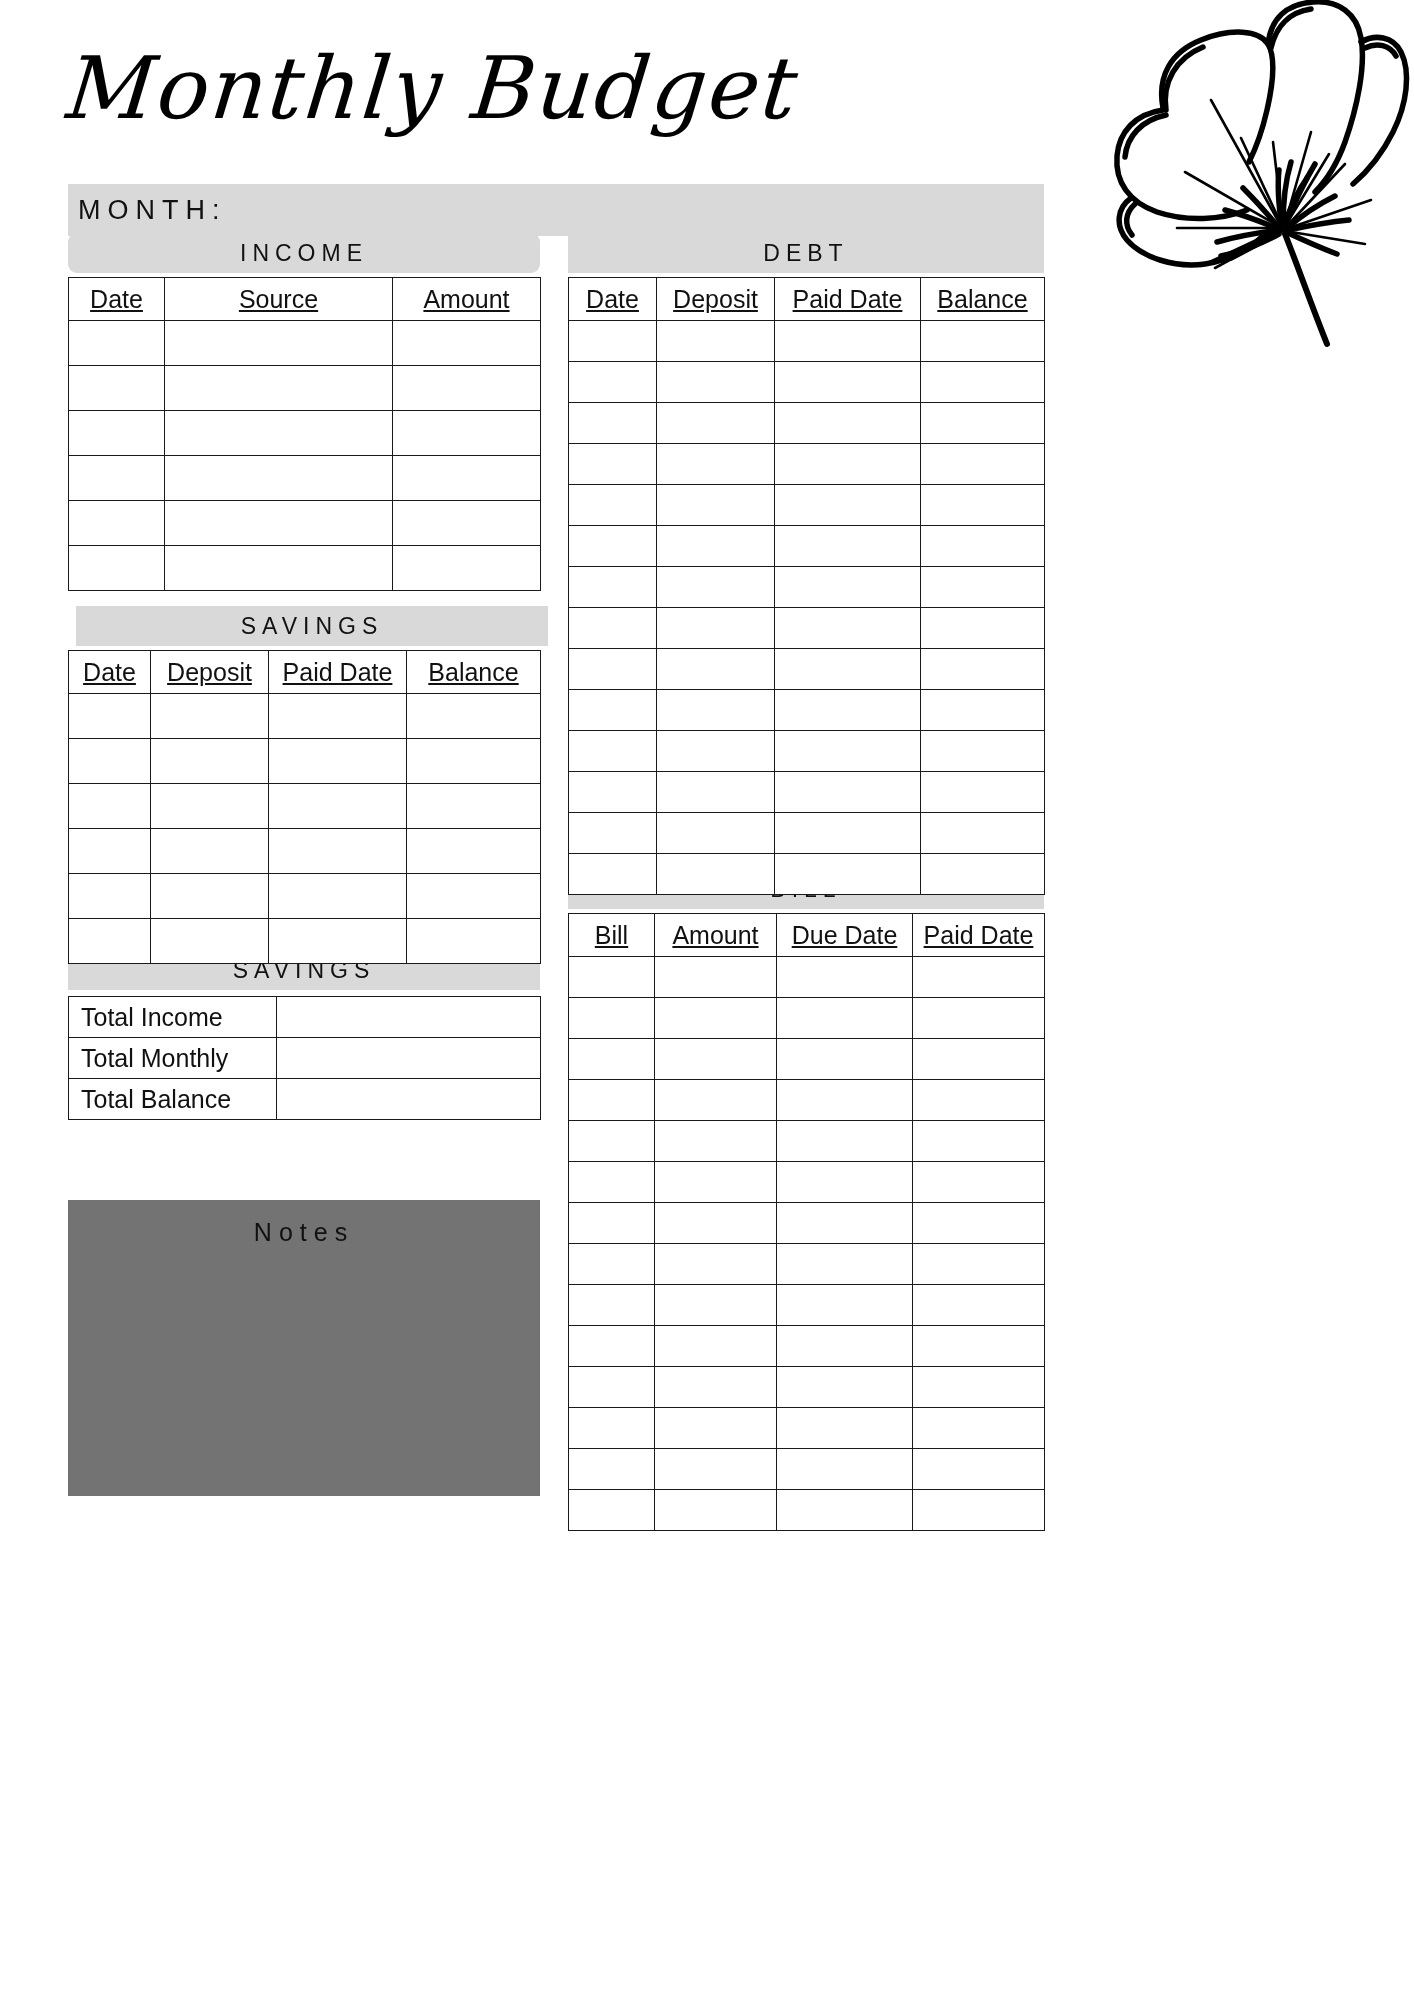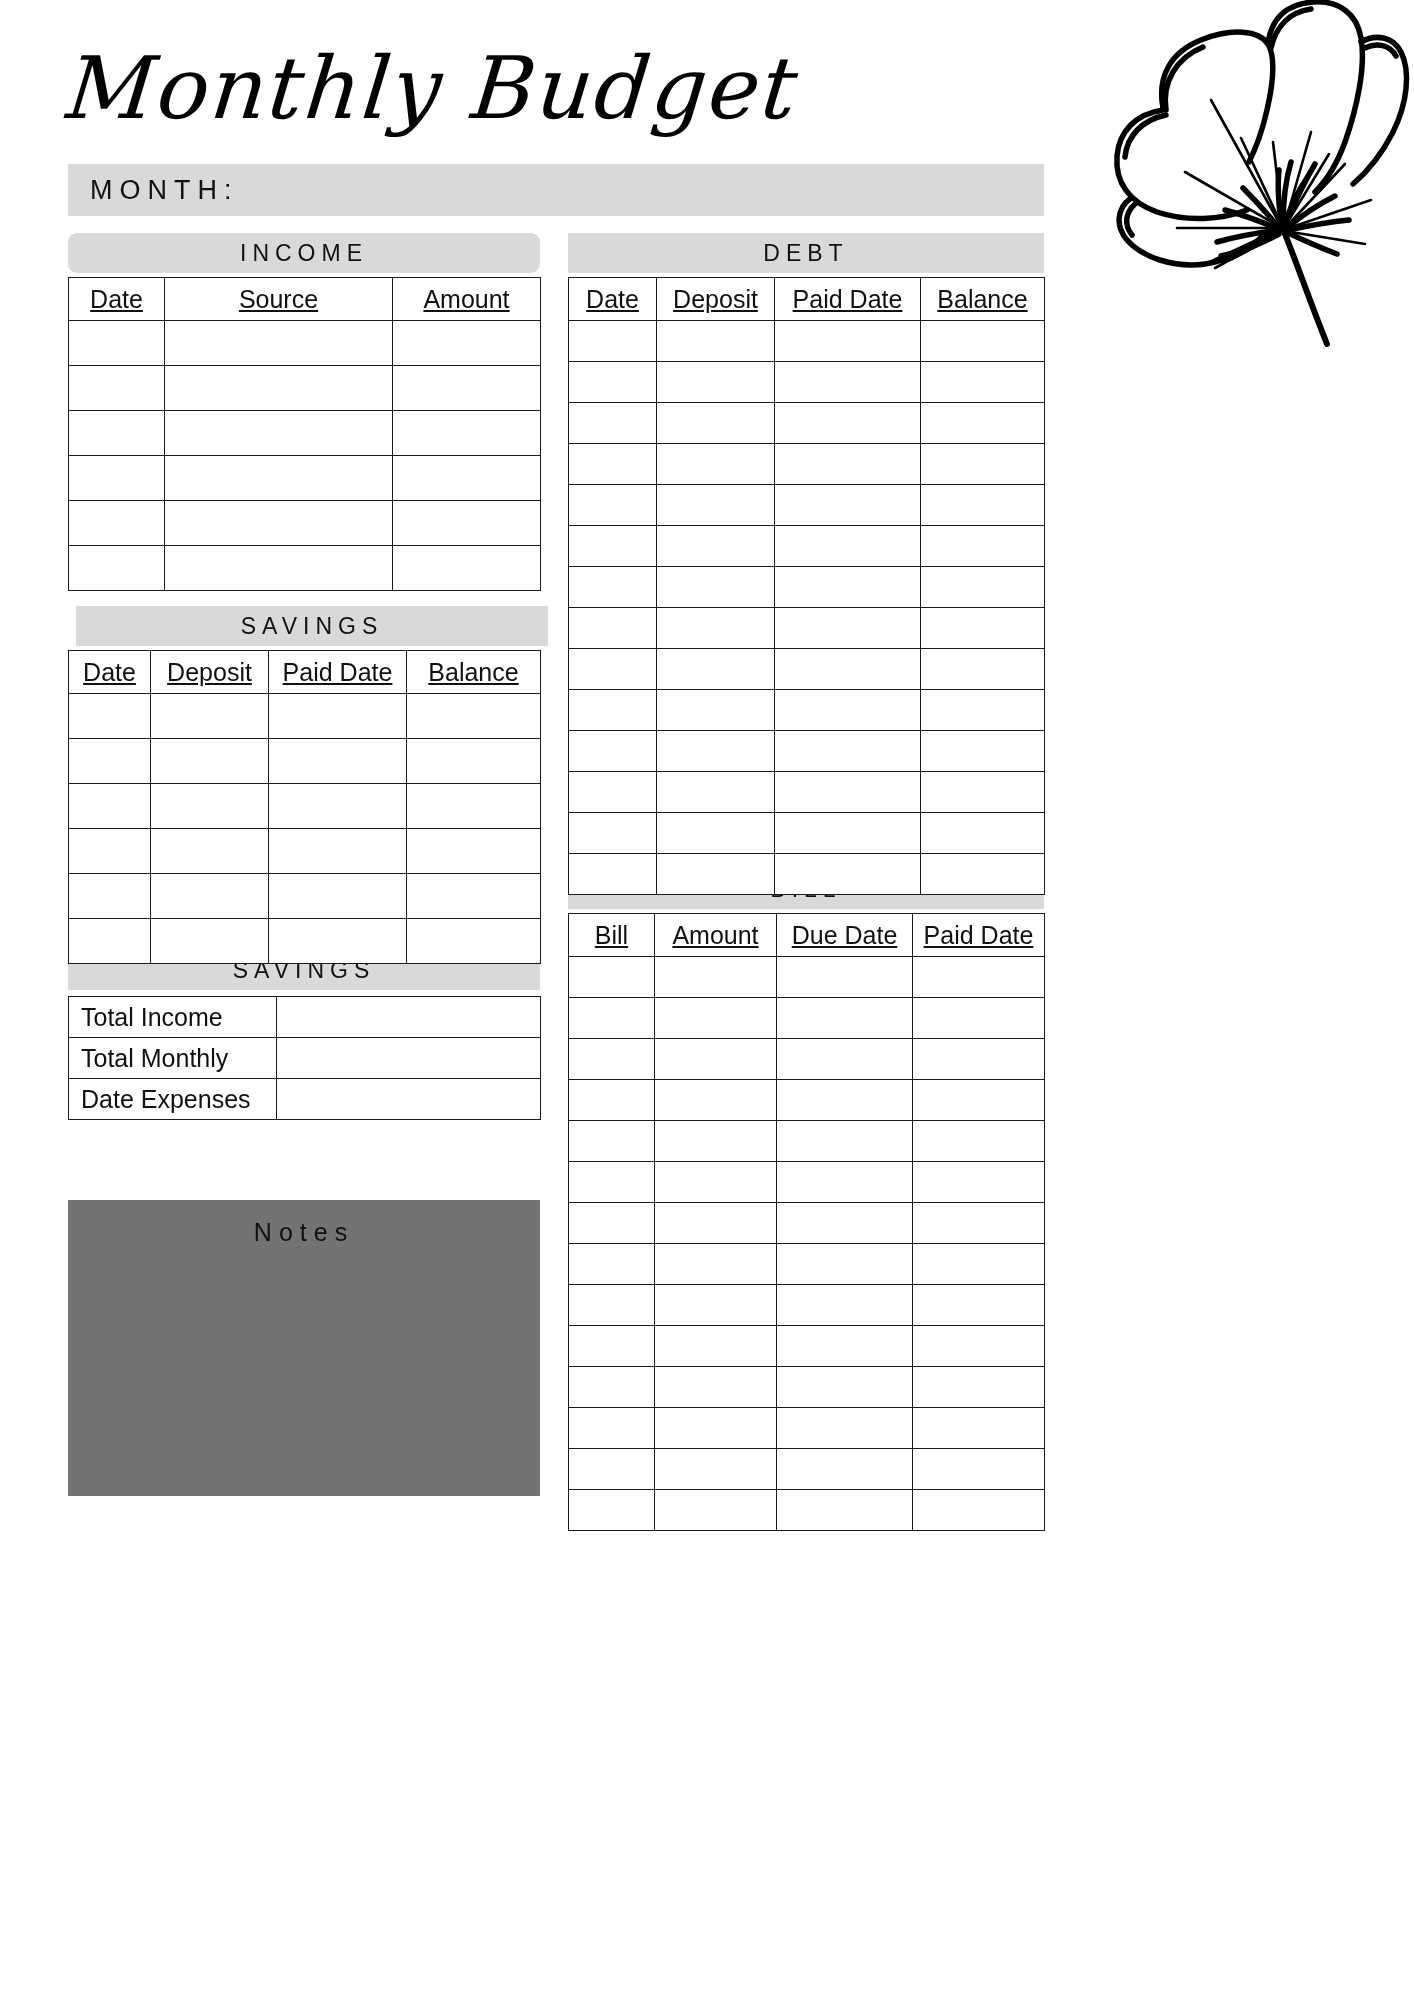--- a/index.html
+++ b/index.html
@@ -50,24 +50,24 @@
   
   .bar {
     position: absolute;
     background: #d9d9d9;
     display: flex;
     align-items: center;
     box-sizing: border-box;
   }
   .bar-month {
     left: 68px;
-    top: 164px;
+    top: 184px;
     width: 976px;
     height: 52px;
-    padding-left: 22px;
+    padding-left: 10px;
     justify-content: flex-start;
     font-size: 27px;
     letter-spacing: 7px;
     font-weight: 400;
     text-align: right;
   }
   .bar-section {
     justify-content: center;
     font-size: 23px;
     letter-spacing: 6px;
@@ -337,21 +337,21 @@
     <tbody>
         <tr>
           <td class="label">Total Income</td>
           <td></td>
         </tr>
         <tr>
           <td class="label">Total Monthly</td>
           <td></td>
         </tr>
         <tr>
-          <td class="label">Date Expenses</td>
+          <td class="label">Total Balance</td>
           <td></td>
         </tr>
       </tbody>
   </table>
 
   <div class="notes-block">
     <div class="notes-title">Notes</div>
   </div>
 
   <table class="grid tbl-debt">

